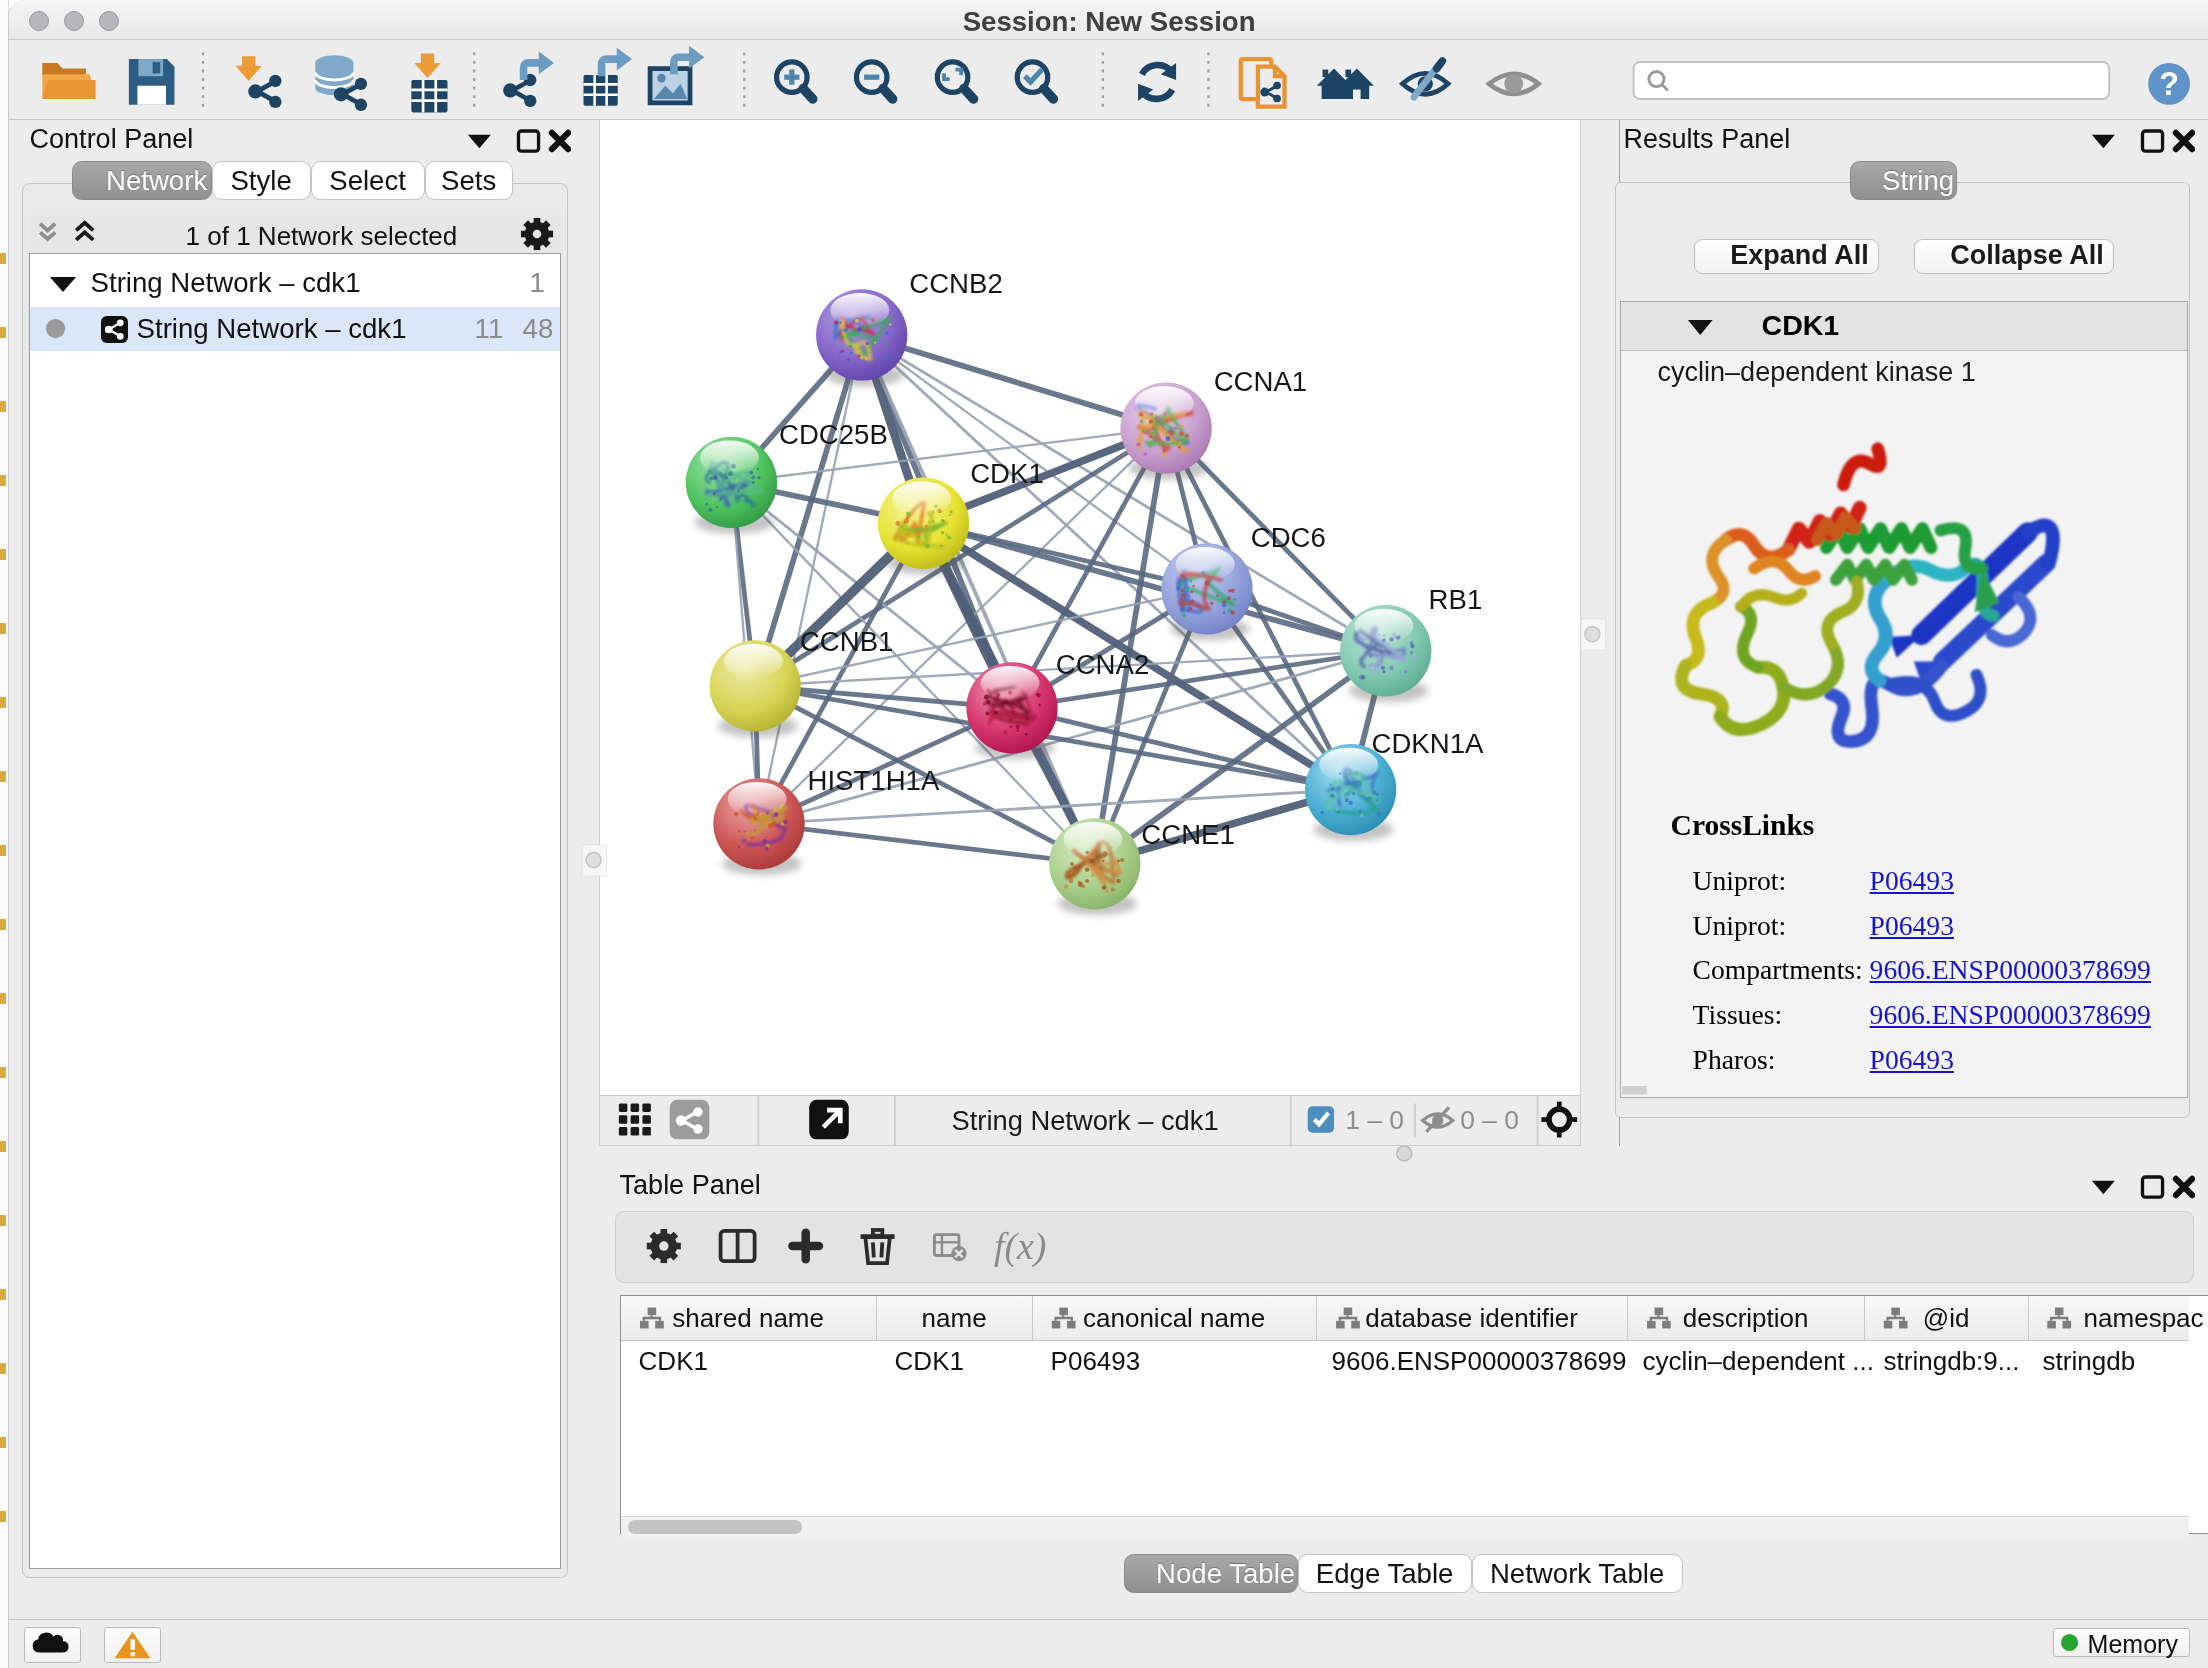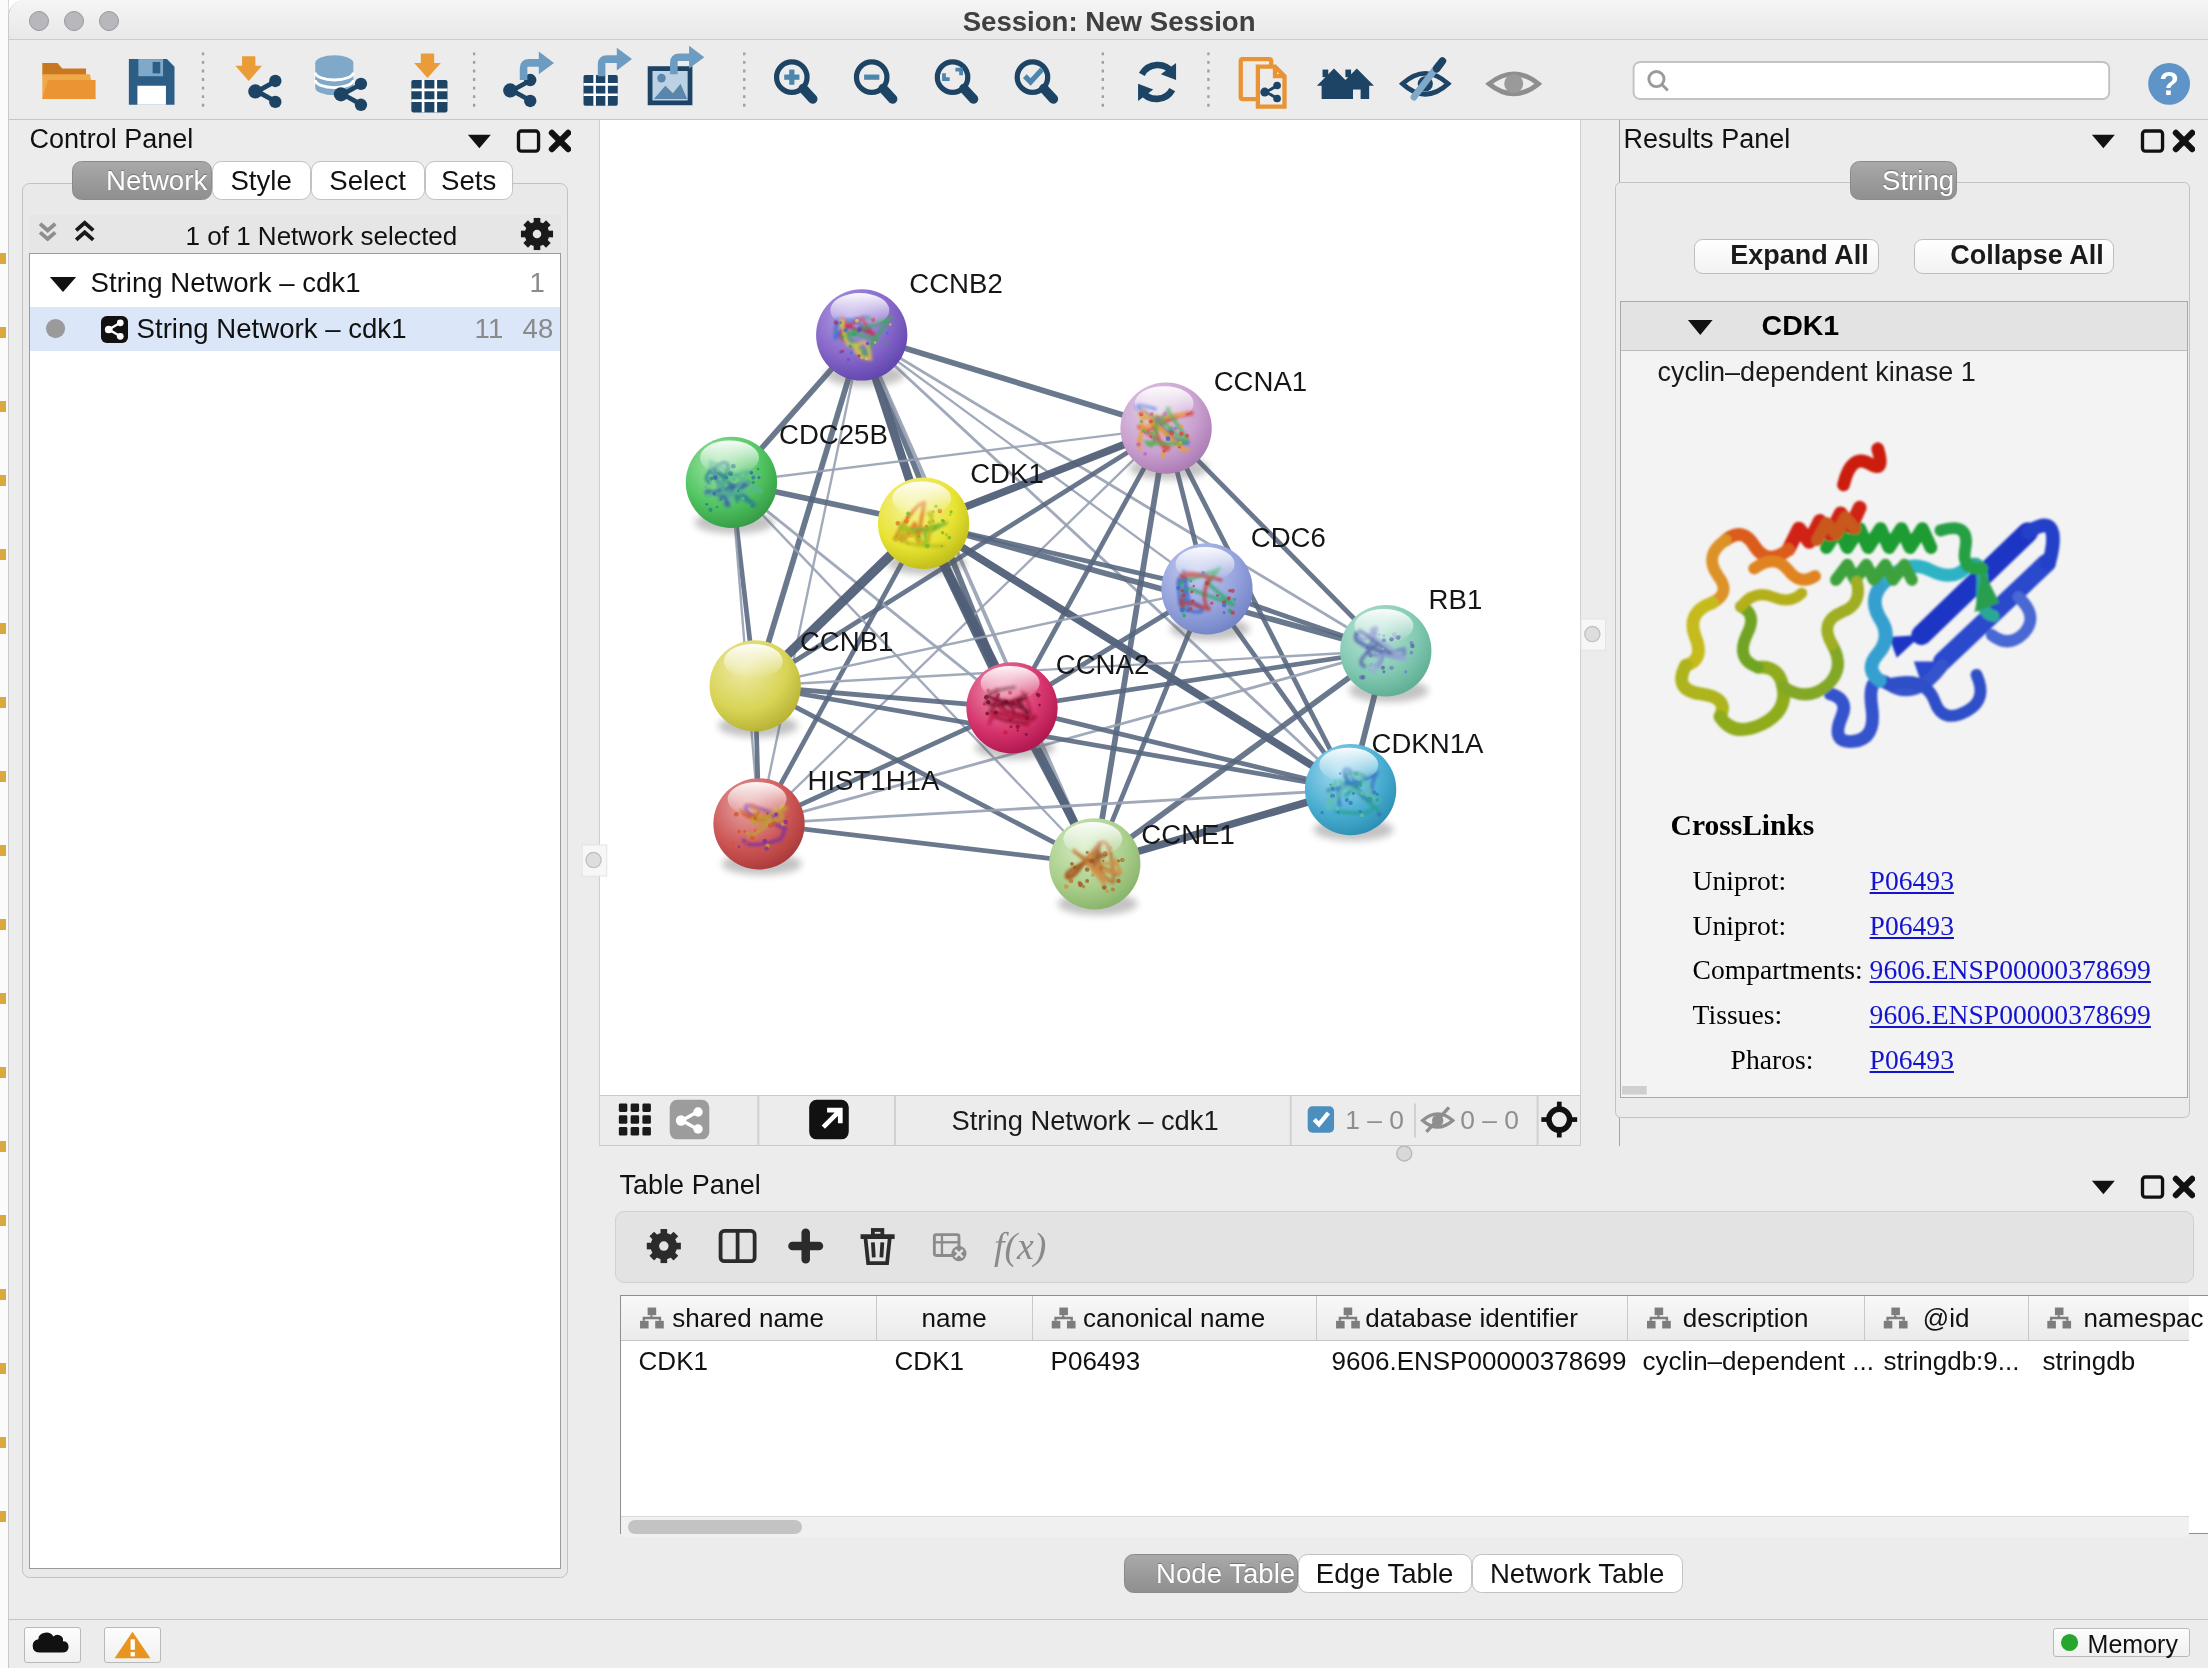--- a/index.html
+++ b/index.html
@@ -910,21 +910,21 @@
       <div class="abs" style="left:37px; top:55px; font-size:27px; color:#1a1a1a;">cyclin–dependent kinase 1</div>
       <div class="abs serif" style="left:50px; top:507px; font-size:29.5px; font-weight:bold; color:#000;">CrossLinks</div>
       <div class="abs serif" style="left:72px; top:563px; font-size:27.6px;">Uniprot:</div>
       <div class="abs serif link" style="left:249px; top:563px; font-size:27.6px;">P06493</div>
       <div class="abs serif" style="left:72px; top:608px; font-size:27.6px;">Uniprot:</div>
       <div class="abs serif link" style="left:249px; top:608px; font-size:27.6px;">P06493</div>
       <div class="abs serif" style="left:72px; top:652px; font-size:27.6px;">Compartments:</div>
       <div class="abs serif link" style="left:249px; top:652px; font-size:27.6px;">9606.ENSP00000378699</div>
       <div class="abs serif" style="left:72px; top:697px; font-size:27.6px;">Tissues:</div>
       <div class="abs serif link" style="left:249px; top:697px; font-size:27.6px;">9606.ENSP00000378699</div>
-      <div class="abs serif" style="left:72px; top:742px; font-size:27.6px;margin-left:38px;">Pharos:</div>
+      <div class="abs serif" style="left:72px; top:742px; font-size:27.6px;">Pharos:</div>
       <div class="abs serif link" style="left:249px; top:742px; font-size:27.6px;">P06493</div>
     </div>
 
     <div id="tp" class="abs">
       <div class="abs ptitle" style="left:21px; top:7.6px;">Table Panel</div>
       <svg class="abs" style="left:1491px; top:13.3px;" width="105" height="25" viewBox="0 0 110 26">
         <path d="M 2 6 L 26 6 L 14 20 Z" fill="#111"></path>
         <rect x="55" y="2" width="21" height="21" rx="3" fill="none" stroke="#111" stroke-width="3.5"></rect>
         <g stroke="#111" stroke-width="6.5" stroke-linecap="round">
             <line x1="90" y1="4" x2="107" y2="21"></line>

